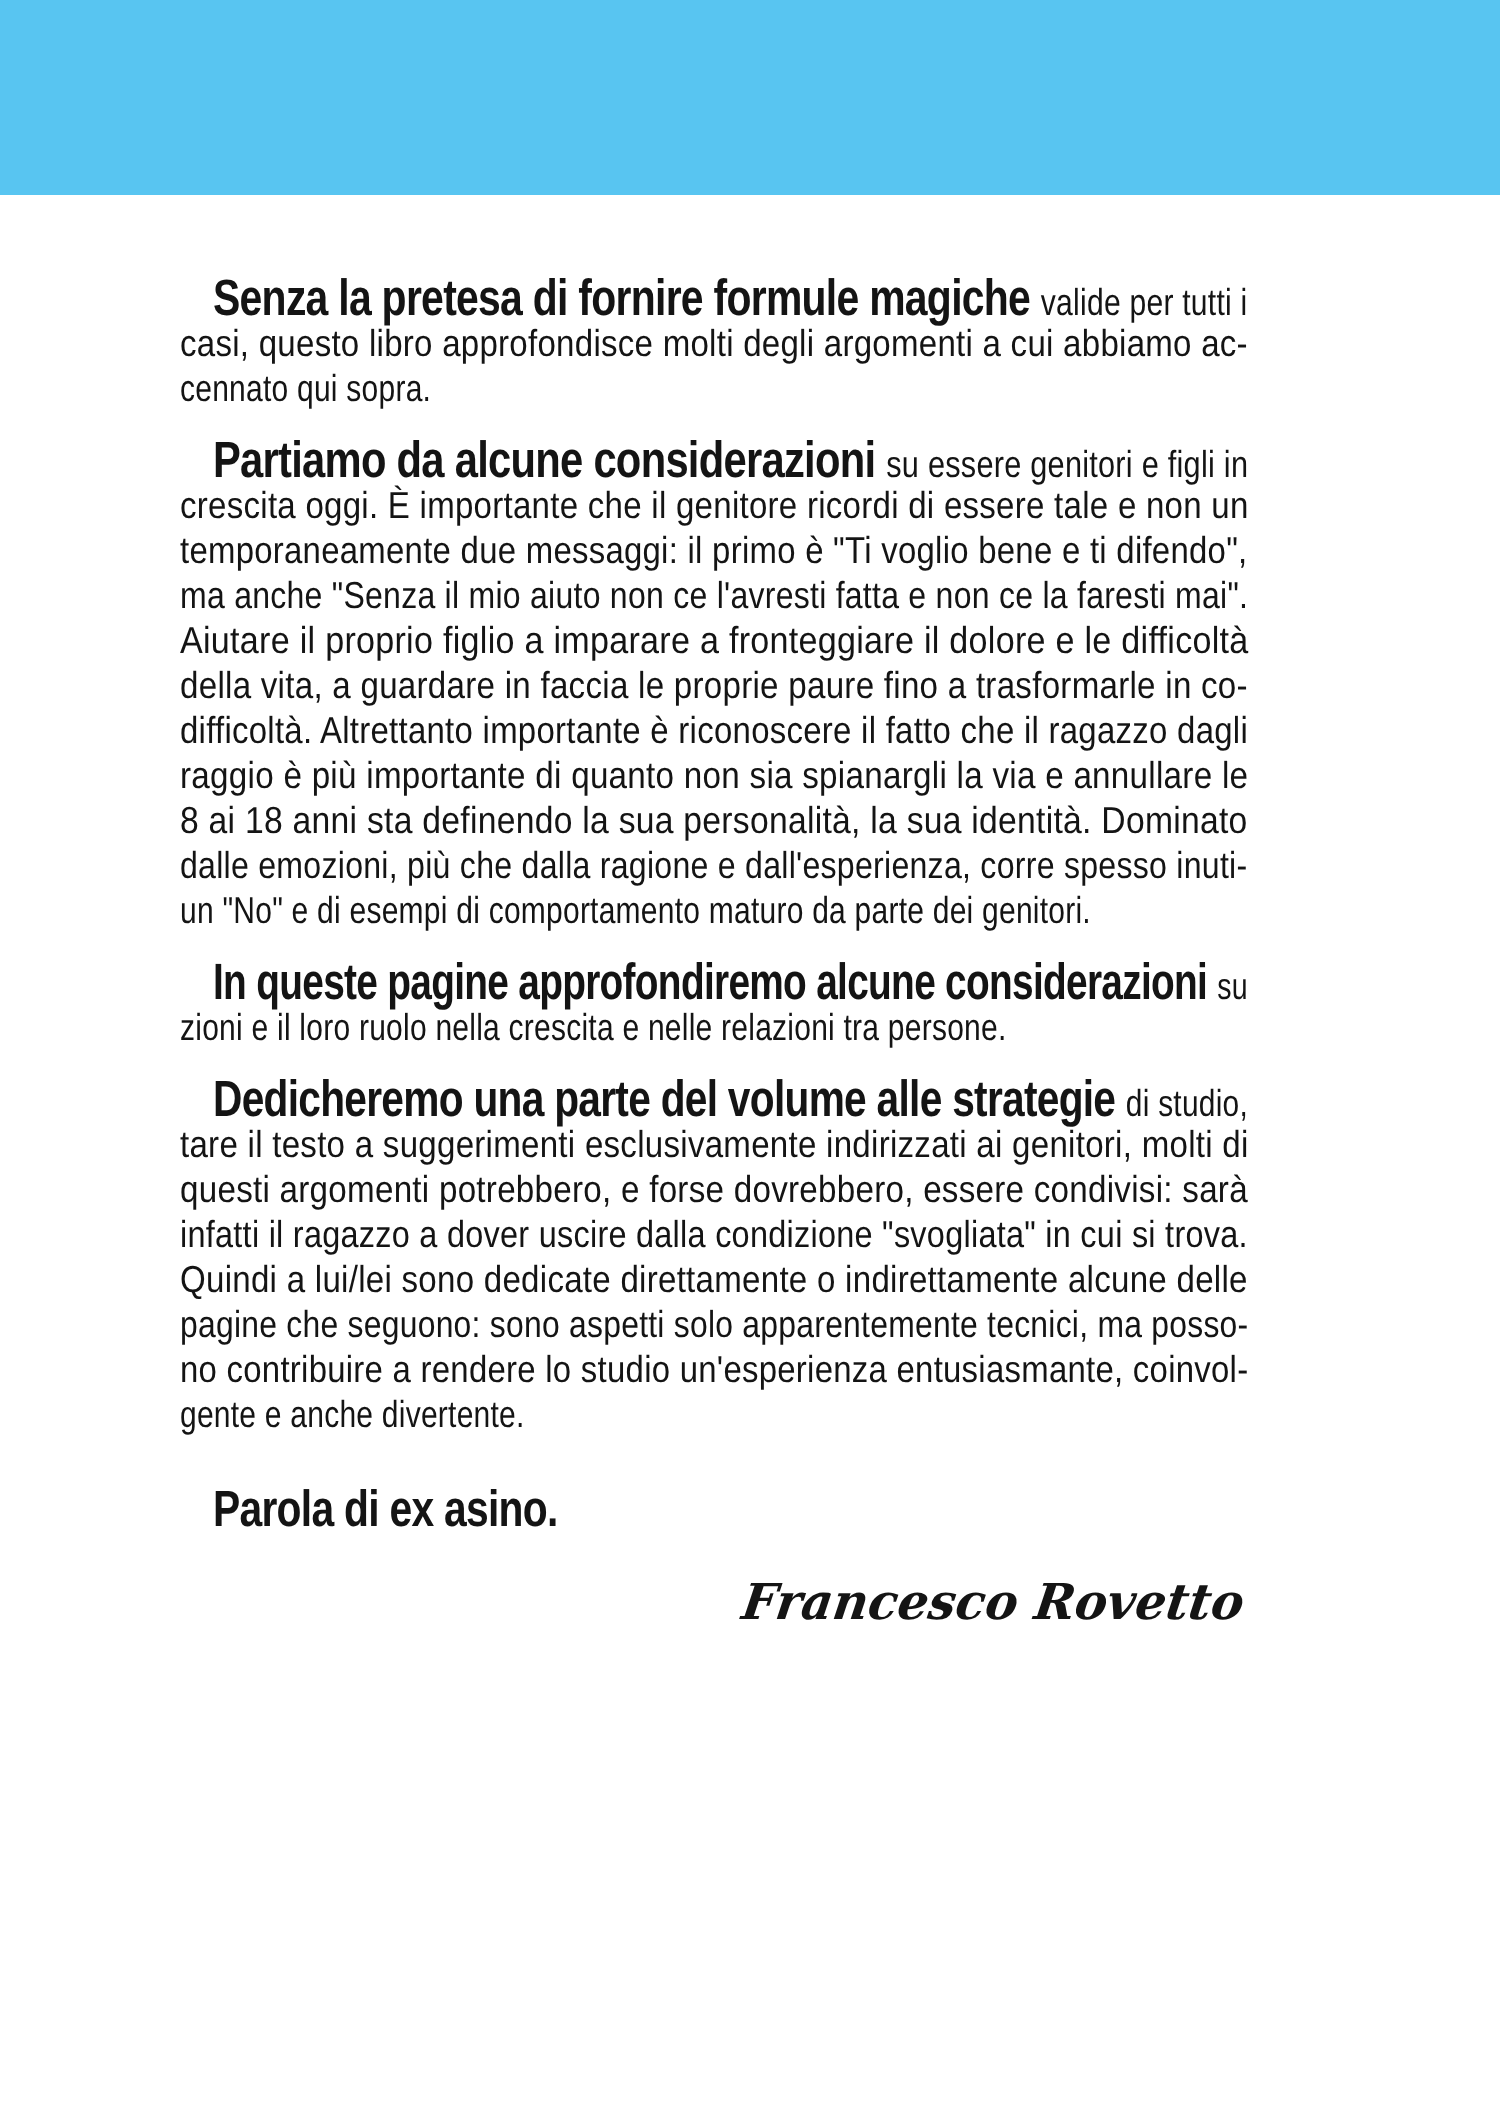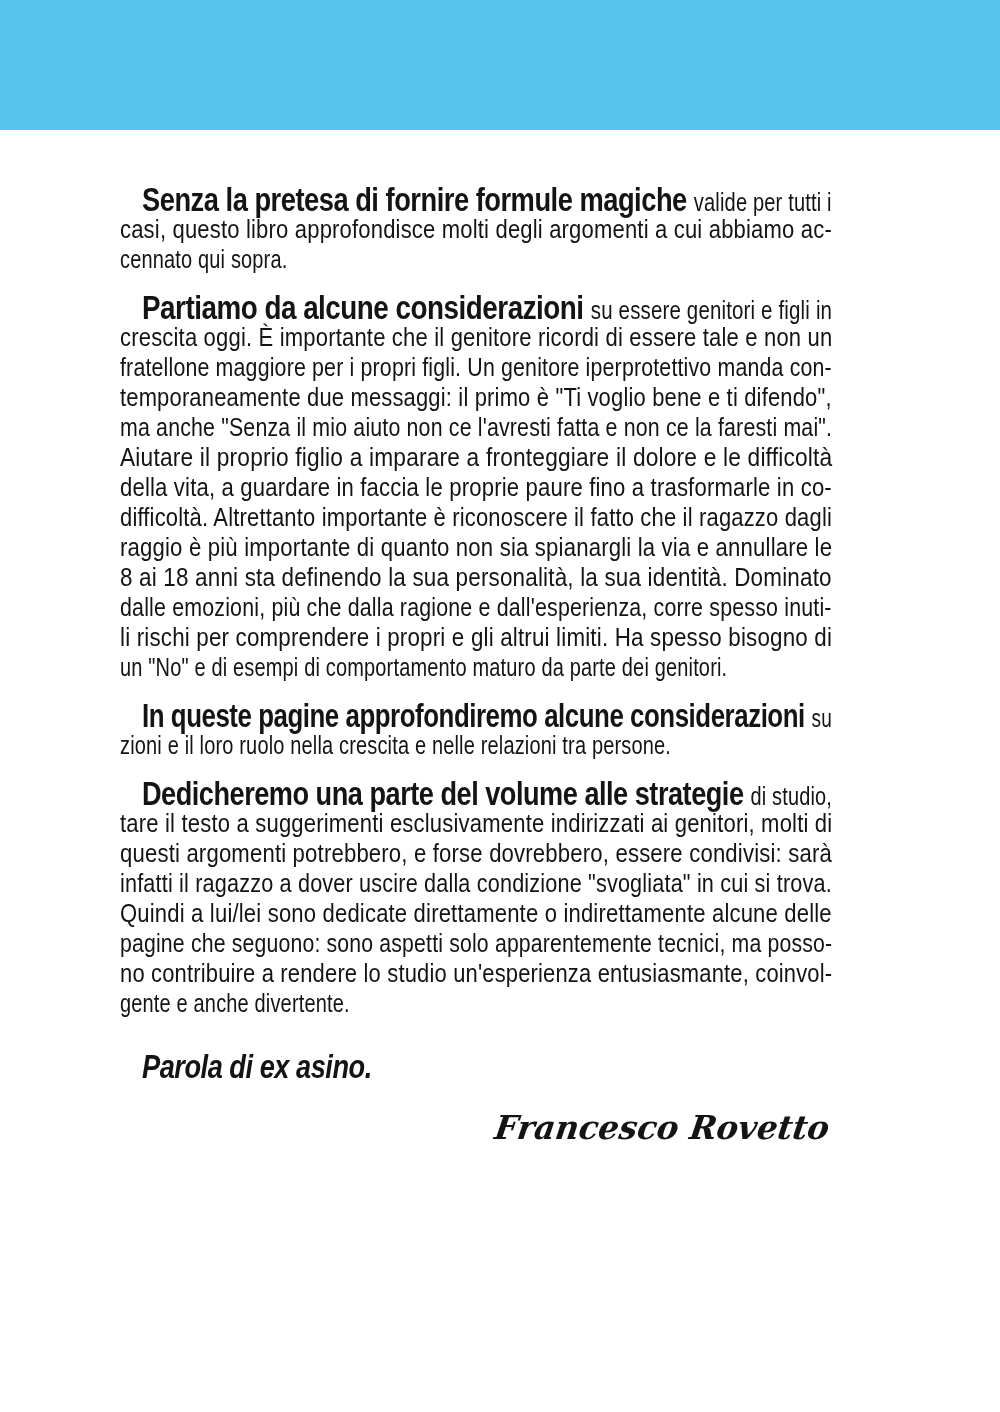--- a/index.html
+++ b/index.html
@@ -42,21 +42,20 @@
     font-size: 34px;
     font-weight: 700;
     letter-spacing: -0.6px;
   }
   .closing {
     margin-top: 30px;
     height: 36px;
     line-height: 36px;
     padding-left: 22px;
     white-space: nowrap;
-    font-style: italic;
   }
   .closing .line-inner { transform-origin: 0 78%; }
   .signature {
     margin-top: 24px;
     text-align: right;
     padding-right: 2px;
   }
   .signature-inner {
     display: inline-block;
     font-family: "DejaVu Serif", serif;
@@ -79,30 +78,28 @@
 
     <div>
         <div class="paragraph">
           <div class="line"><span class="line-inner" style="transform: scaleX(0.802326);"><span class="seg-lead">Senza la pretesa di fornire formule magiche </span><span class="seg-body">valide per tutti i</span></span></div>
           <div class="line"><span class="line-inner" style="transform: scaleX(0.881188);"><span class="seg-body">casi, questo libro approfondisce molti degli argomenti a cui abbiamo ac-</span></span></div>
           <div class="line"><span class="line-inner" style="transform: scaleX(0.8);"><span class="seg-body">cennato qui sopra.</span></span></div>
         </div>
         <div class="paragraph">
           <div class="line"><span class="line-inner" style="transform: scaleX(0.818505);"><span class="seg-lead">Partiamo da alcune considerazioni </span><span class="seg-body">su essere genitori e figli in</span></span></div>
           <div class="line"><span class="line-inner" style="transform: scaleX(0.881188);"><span class="seg-body">crescita oggi. È importante che il genitore ricordi di essere tale e non un</span></span></div>
-          <div class="line"><span class="line-inner" style="transform: scaleX(0.853717);"><span class="seg-body">fratellone maggiore per i propri figli. Un genitore iperprotettivo manda con-</span></span></div>
           <div class="line"><span class="line-inner" style="transform: scaleX(0.877928);"><span class="seg-body">temporaneamente due messaggi: il primo è "Ti voglio bene e ti difendo",</span></span></div>
           <div class="line"><span class="line-inner" style="transform: scaleX(0.853717);"><span class="seg-body">ma anche "Senza il mio aiuto non ce l'avresti fatta e non ce la faresti mai".</span></span></div>
           <div class="line"><span class="line-inner" style="transform: scaleX(0.909323);"><span class="seg-body">Aiutare il proprio figlio a imparare a fronteggiare il dolore e le difficoltà</span></span></div>
           <div class="line"><span class="line-inner" style="transform: scaleX(0.883375);"><span class="seg-body">della vita, a guardare in faccia le proprie paure fino a trasformarle in co-</span></span></div>
           <div class="line"><span class="line-inner" style="transform: scaleX(0.879012);"><span class="seg-body">difficoltà. Altrettanto importante è riconoscere il fatto che il ragazzo dagli</span></span></div>
           <div class="line"><span class="line-inner" style="transform: scaleX(0.885572);"><span class="seg-body">raggio è più importante di quanto non sia spianargli la via e annullare le</span></span></div>
           <div class="line"><span class="line-inner" style="transform: scaleX(0.897856);"><span class="seg-body">8 ai 18 anni sta definendo la sua personalità, la sua identità. Dominato</span></span></div>
           <div class="line"><span class="line-inner" style="transform: scaleX(0.855769);"><span class="seg-body">dalle emozioni, più che dalla ragione e dall'esperienza, corre spesso inuti-</span></span></div>
-          <div class="line"><span class="line-inner" style="transform: scaleX(0.894472);"><span class="seg-body">li rischi per comprendere i propri e gli altrui limiti. Ha spesso bisogno di</span></span></div>
           <div class="line"><span class="line-inner" style="transform: scaleX(0.8);"><span class="seg-body">un "No" e di esempi di comportamento maturo da parte dei genitori.</span></span></div>
         </div>
         <div class="paragraph">
           <div class="line"><span class="line-inner" style="transform: scaleX(0.76075);"><span class="seg-lead">In queste pagine approfondiremo alcune considerazioni </span><span class="seg-body">su</span></span></div>
           <div class="line"><span class="line-inner" style="transform: scaleX(0.8);"><span class="seg-body">zioni e il loro ruolo nella crescita e nelle relazioni tra persone.</span></span></div>
         </div>
         <div class="paragraph">
           <div class="line"><span class="line-inner" style="transform: scaleX(0.797688);"><span class="seg-lead">Dedicheremo una parte del volume alle strategie </span><span class="seg-body">di studio,</span></span></div>
           <div class="line"><span class="line-inner" style="transform: scaleX(0.88228);"><span class="seg-body">tare il testo a suggerimenti esclusivamente indirizzati ai genitori, molti di</span></span></div>
           <div class="line"><span class="line-inner" style="transform: scaleX(0.884472);"><span class="seg-body">questi argomenti potrebbero, e forse dovrebbero, essere condivisi: sarà</span></span></div>

